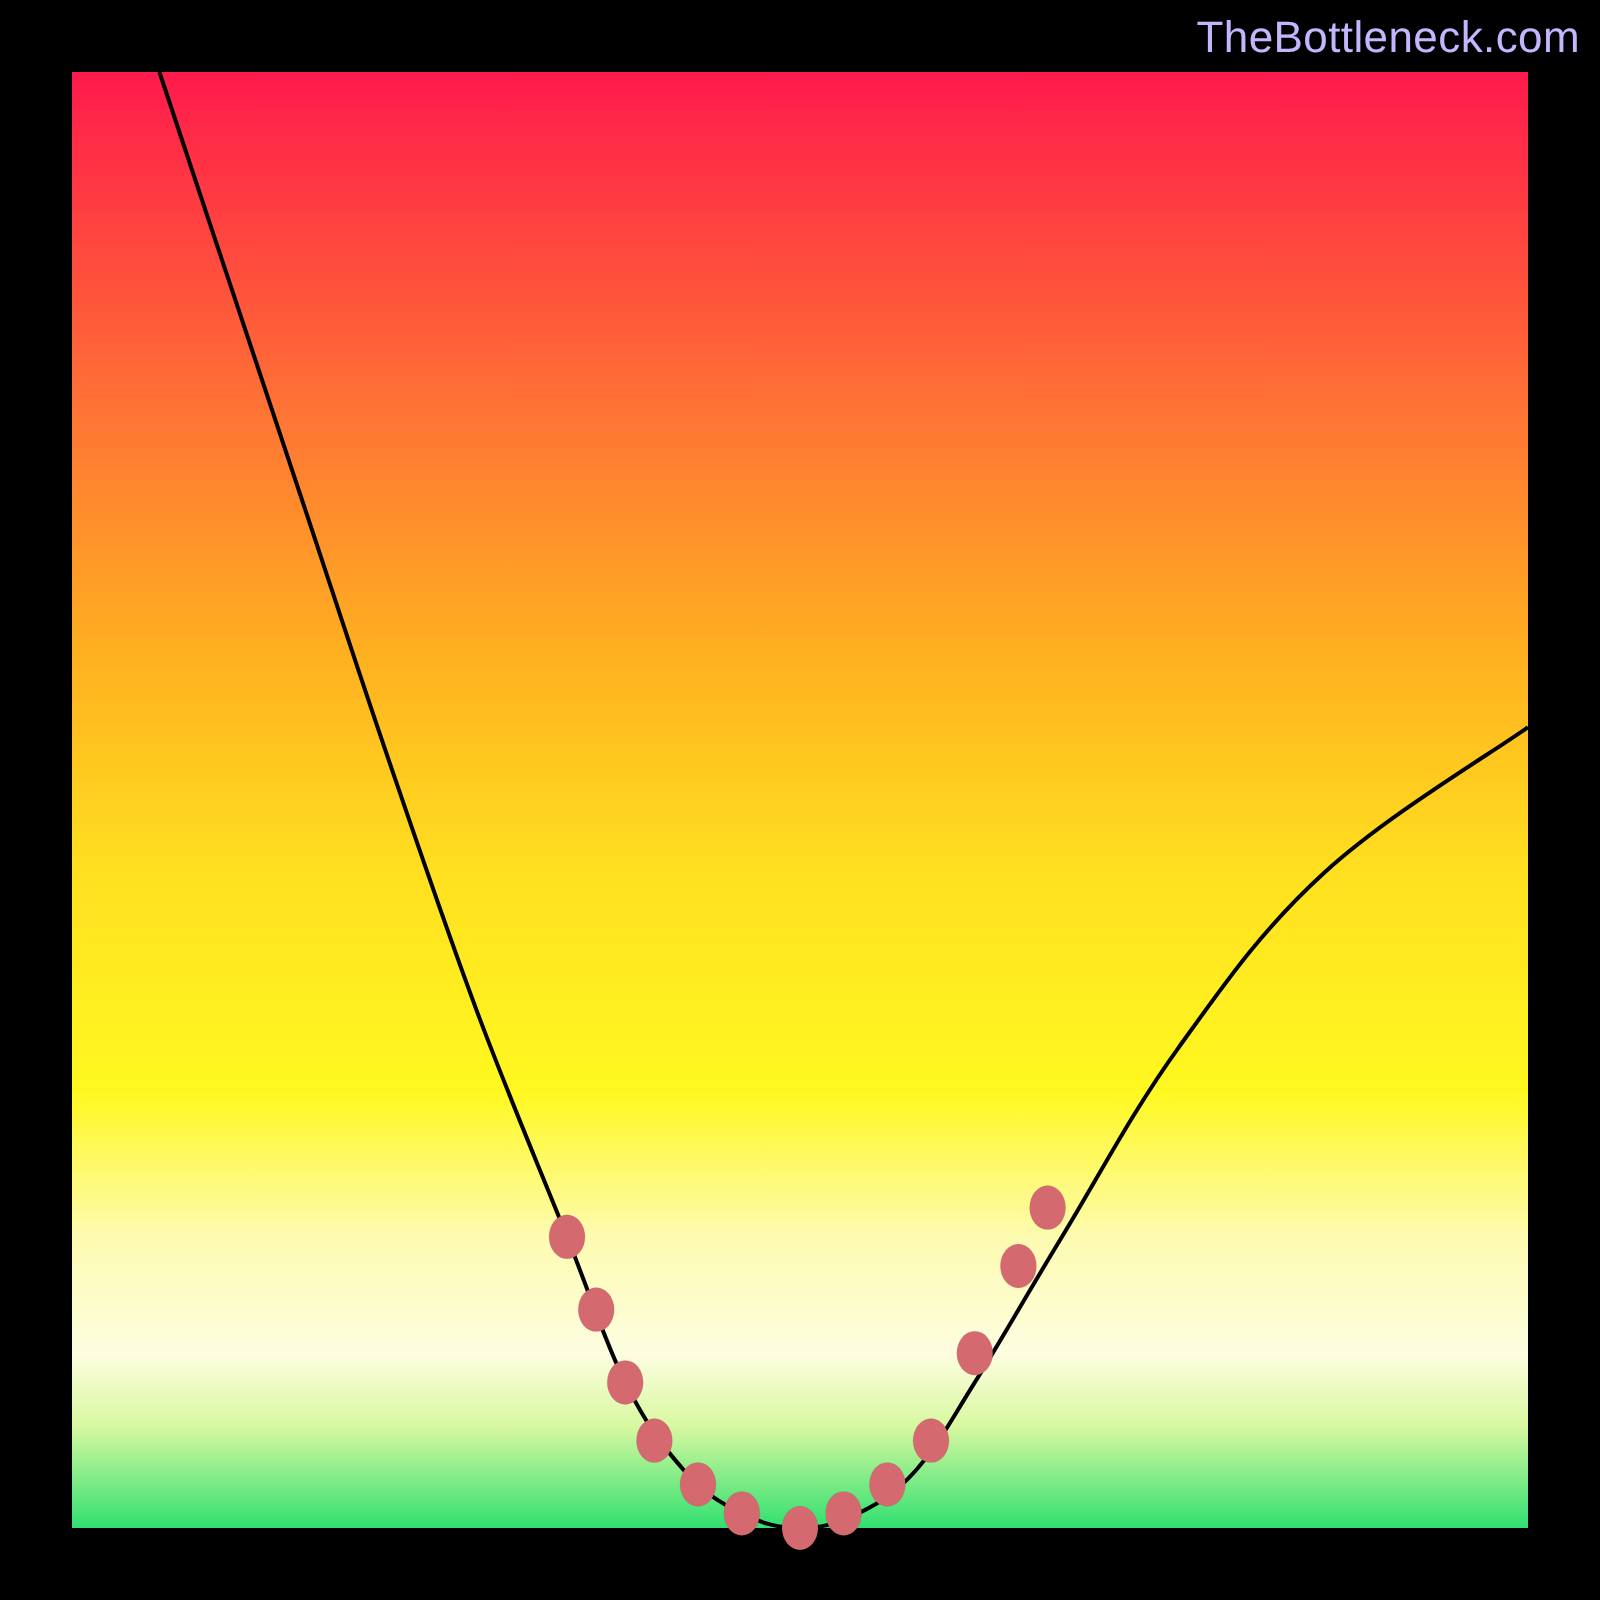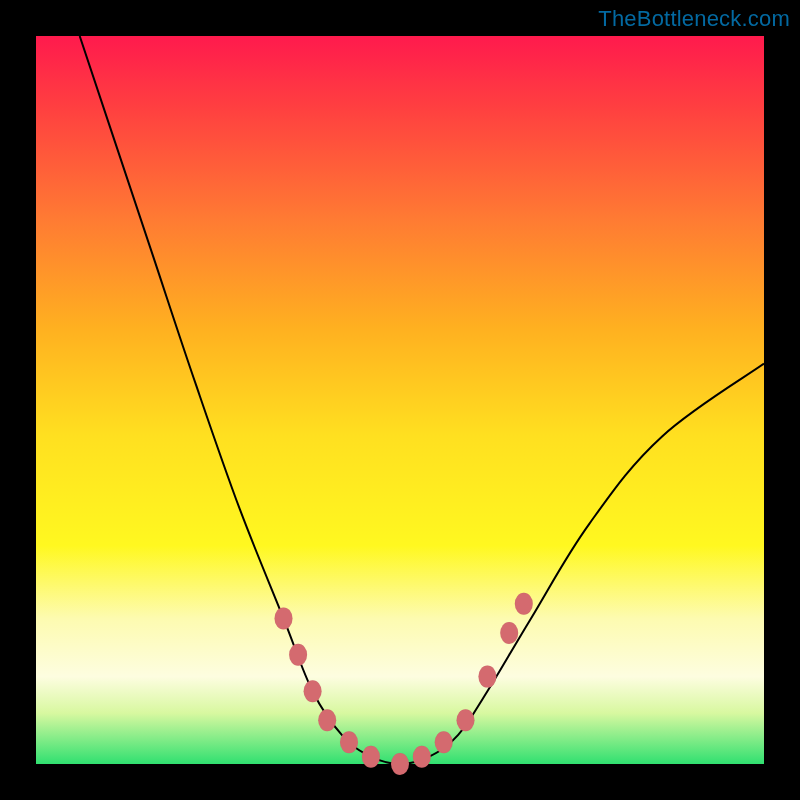--- a/index.html
+++ b/index.html
@@ -27,21 +27,21 @@
       #fdfbb0 80%,
       #fdfde0 88%,
       #d8f8a0 93%,
       #30e070 100%);
     box-sizing: border-box;
   }
   .watermark {
     position: absolute;
     top: 6px;
     right: 10px;
-    color: #0369a1;
+    color: #c4b5fd;
     font-size: 22px;
     font-weight: 500;
     letter-spacing: 0.2px;
     user-select: none;
   }
   svg.curve {
     position: absolute;
     left: 0;
     top: 0;
     width: 728px;

